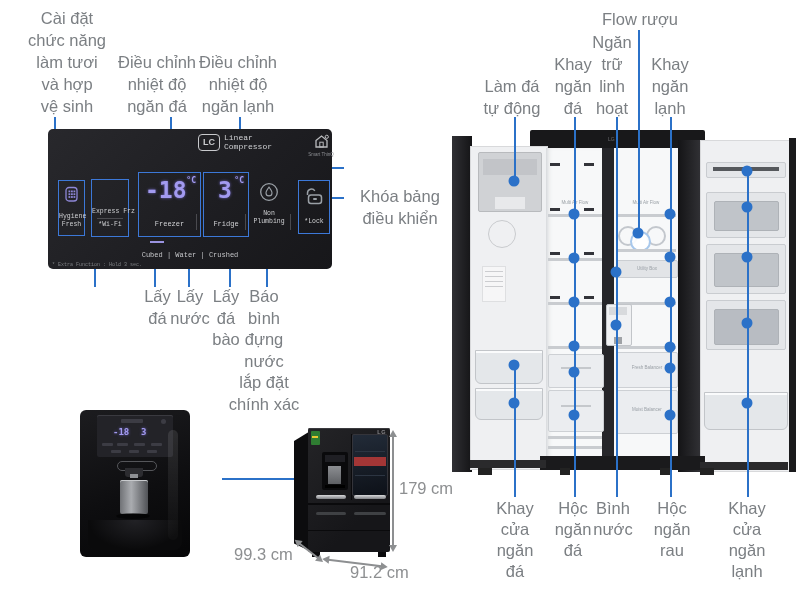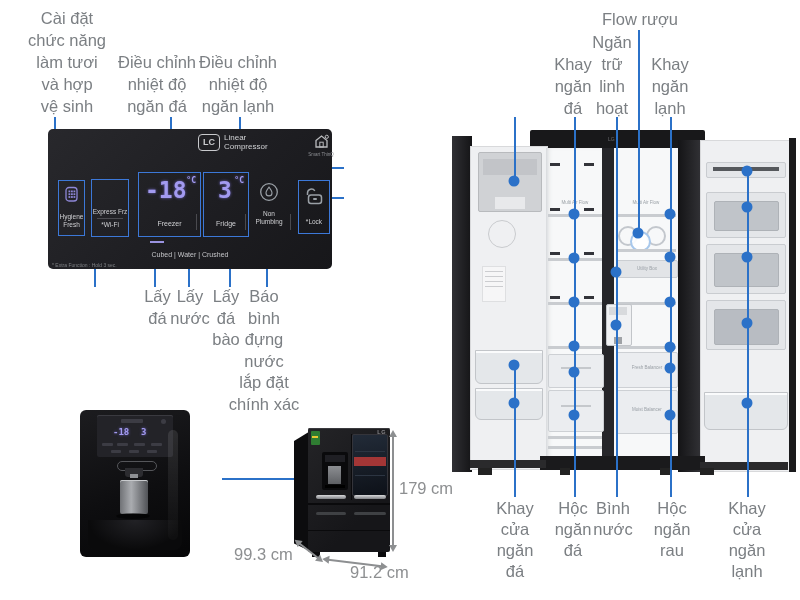--- a/index.html
+++ b/index.html
@@ -9,21 +9,21 @@
   .lbl{position:absolute;color:#7b7f83;font-size:16.5px;line-height:22px;text-align:center;white-space:nowrap;}
   .lbl.sm{line-height:21.5px;}
   .lbl.bt{line-height:21px;}
   .cl-v{position:absolute;width:1.6px;background:#2b71c8;}
   .cl-h{position:absolute;height:1.6px;background:#2b71c8;}
   .dot{position:absolute;width:11px;height:11px;border-radius:50%;background:#2b71c8;transform:translate(-50%,-50%);}
   
   .panel{position:absolute;left:48px;top:129px;width:284px;height:140px;border-radius:5px;
          background:linear-gradient(135deg,#28282c 0%,#1d1d21 60%,#17171a 100%);}
   .pbox{position:absolute;border:1.5px solid #3c78d8;}
-  .ptxt{position:absolute;color:#cfd0d3;font-size:6.5px;line-height:8px;text-align:center;white-space:nowrap;}
+  .ptxt{position:absolute;color:#cfd0d3;font-size:6.5px;line-height:8px;text-align:center;white-space:nowrap;font-family:Liberation Mono, monospace;}
   .pdisp{position:absolute;font-family:"DejaVu Sans Mono",monospace;font-weight:bold;color:#a29af0;
          text-shadow:0 0 3px rgba(130,120,230,.8);}
   .psep{position:absolute;width:1px;background:#4a4a4f;}
   .lc-box{position:absolute;left:150px;top:5px;width:20px;height:15px;border:1.6px solid #c9cacd;border-radius:4px;
           color:#c9cacd;font-size:9px;font-weight:bold;text-align:center;line-height:15px;}
   
   .fpart{position:absolute;}
   .shelf{position:absolute;height:2.5px;background:#c9ccd0;}
   .dash{position:absolute;height:3px;background:#33343a;}
   .drawer{position:absolute;background:#ebedf0;border:1px solid #cdd0d4;border-radius:2px;}
@@ -43,20 +43,21 @@
   .bar{position:absolute;background:#3c3c44;border-radius:1px;}
 </style>
 </head>
 <body>
 
 <div class="canvas">
 
   <div class="lbl" style="left:17px;top:7px;width:100px">Cài đặt<br>chức năng<br>làm tươi<br>và hợp<br>vệ sinh</div>
   <div class="lbl" style="left:112px;top:51px;width:90px">Điều chỉnh<br>nhiệt độ<br>ngăn đá</div>
   <div class="lbl" style="left:193px;top:51px;width:90px">Điều chỉnh<br>nhiệt độ<br>ngăn lạnh</div>
+  <div class="lbl sm" style="left:352px;top:186px;width:96px">Khóa bảng<br>điều khiển</div>
   <div class="lbl sm" style="left:135px;top:286px;width:45px">Lấy<br>đá</div>
   <div class="lbl sm" style="left:166px;top:286px;width:48px">Lấy<br>nước</div>
   <div class="lbl sm" style="left:204px;top:286px;width:44px">Lấy<br>đá<br>bào</div>
   <div class="lbl sm" style="left:227px;top:286px;width:74px">Báo<br>bình<br>đựng<br>nước<br>lắp đặt<br>chính xác</div>
 
   <div class="cl-v" style="left:54px;top:117px;height:63px"></div>
   <div class="cl-v" style="left:170px;top:117px;height:55px"></div>
   <div class="cl-v" style="left:239px;top:117px;height:55px"></div>
   <div class="cl-h" style="left:280px;top:167px;width:64px"></div>
   <div class="cl-h" style="left:329px;top:197px;width:15px"></div>
@@ -316,20 +317,21 @@
   <div class="dot" style="left:670px;top:415px"></div>
 
   <div class="cl-v" style="left:747px;top:171px;height:326px"></div>
   <div class="dot" style="left:747px;top:171px"></div>
   <div class="dot" style="left:747px;top:207px"></div>
   <div class="dot" style="left:747px;top:257px"></div>
   <div class="dot" style="left:747px;top:323px"></div>
   <div class="dot" style="left:747px;top:403px"></div>
 
   <div class="lbl" style="left:598px;top:8px;width:84px">Flow rượu</div>
+  <div class="lbl" style="left:477px;top:75px;width:70px">Làm đá<br>tự động</div>
   <div class="lbl" style="left:549px;top:53px;width:48px">Khay<br>ngăn<br>đá</div>
   <div class="lbl" style="left:588px;top:31px;width:48px">Ngăn<br>trữ<br>linh<br>hoạt</div>
   <div class="lbl" style="left:646px;top:53px;width:48px">Khay<br>ngăn<br>lạnh</div>
 
   <div class="lbl bt" style="left:490px;top:498px;width:50px">Khay<br>cửa<br>ngăn<br>đá</div>
   <div class="lbl bt" style="left:548px;top:498px;width:50px">Hộc<br>ngăn<br>đá</div>
   <div class="lbl bt" style="left:589px;top:498px;width:48px">Bình<br>nước</div>
   <div class="lbl bt" style="left:647px;top:498px;width:50px">Hộc<br>ngăn<br>rau</div>
   <div class="lbl bt" style="left:722px;top:498px;width:50px">Khay<br>cửa<br>ngăn<br>lạnh</div>
 

